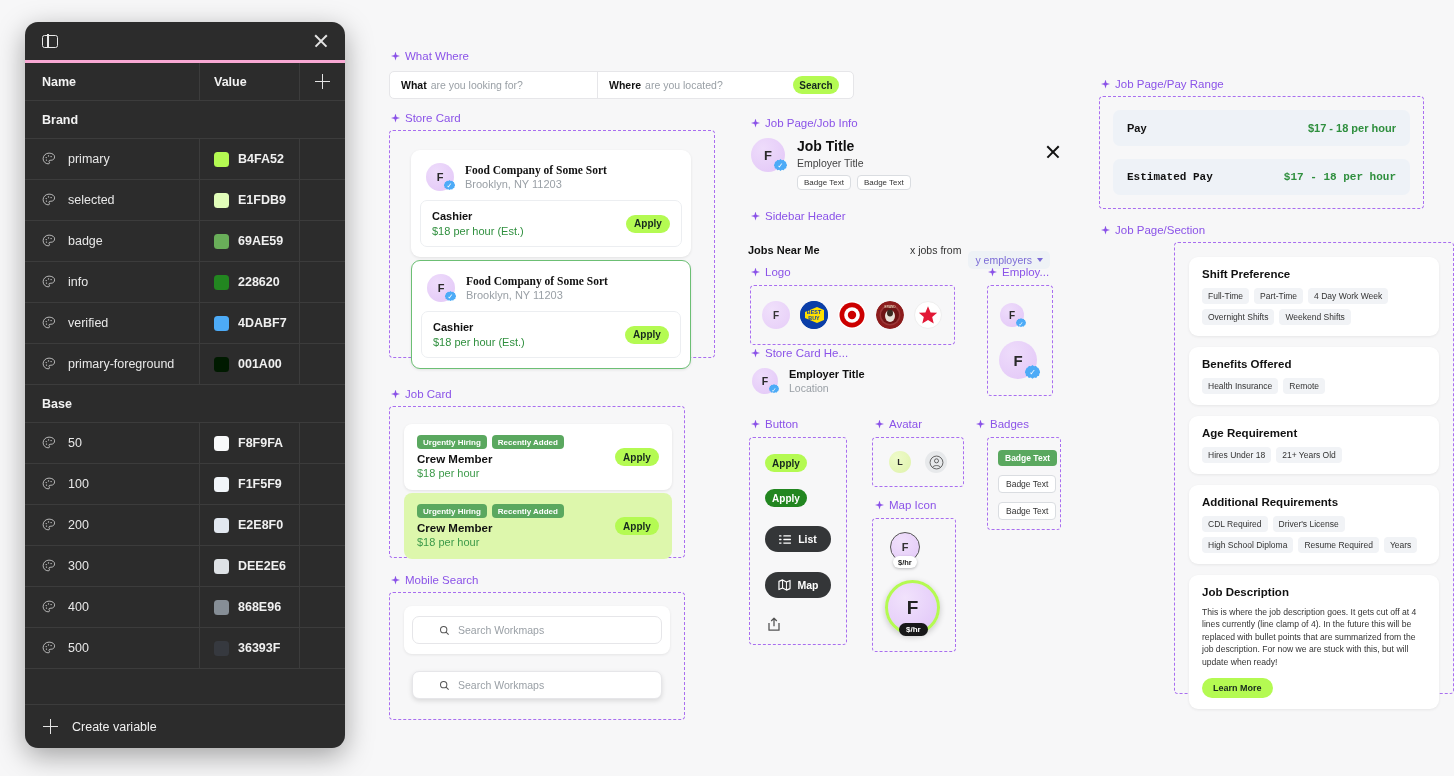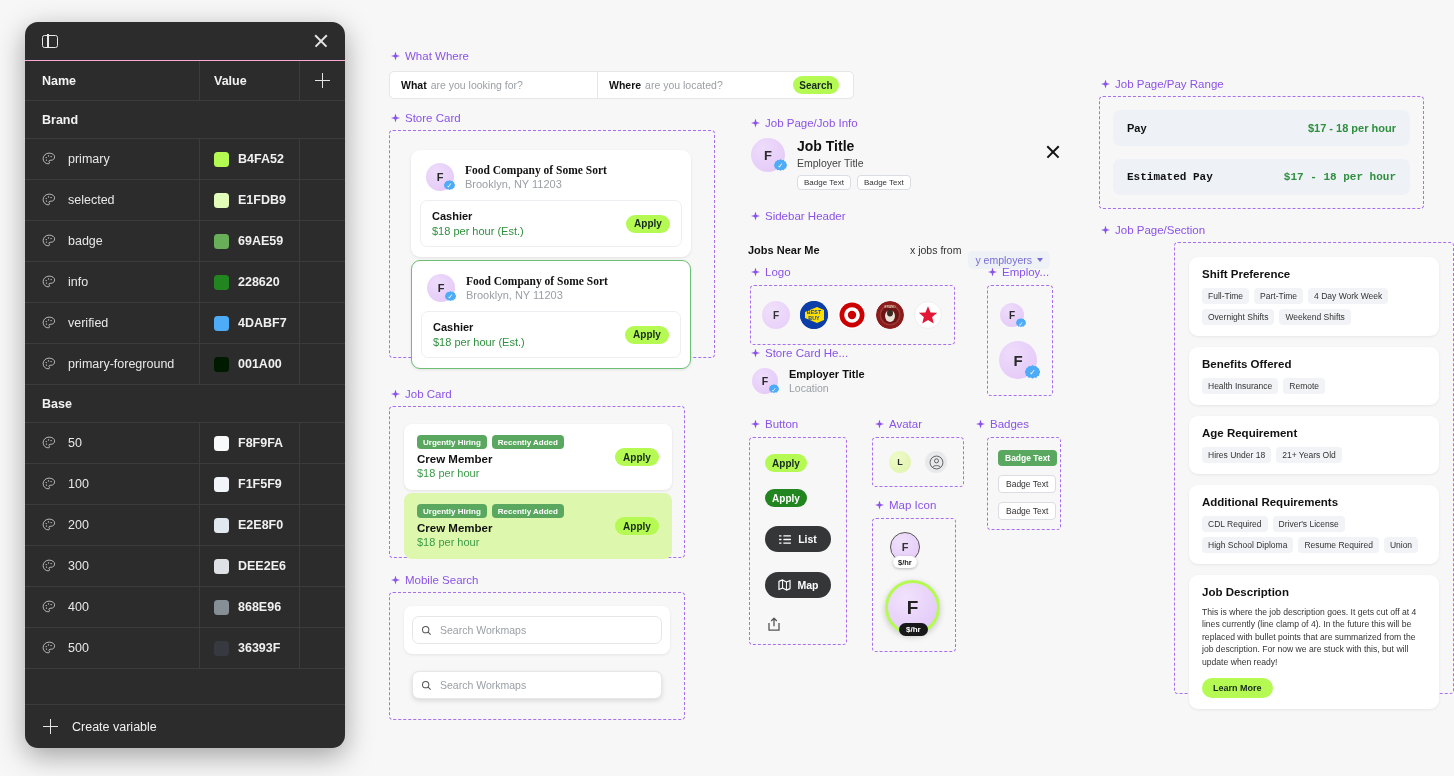--- a/index.html
+++ b/index.html
@@ -30,21 +30,21 @@
   .panel-icon::after { content: ""; position: absolute; left: 4.2px; top: -1.6px; bottom: -1.6px; width: 1.6px; background: #e8e8e8; }
   .close-x { width: 18px; height: 18px; position: relative; cursor: pointer; }
   .close-x::before, .close-x::after {
     content: ""; position: absolute; left: 1px; top: 8px; width: 16px; height: 1.5px; background: #e4e4e4;
   }
   .close-x::before { transform: rotate(45deg); }
   .close-x::after  { transform: rotate(-45deg); }
 
   .vp-head {
     display: flex; height: 41px; flex: 0 0 41px;
-    border-top: 1px solid #f9a8d4; border-bottom: 1px solid #3c3c3c;
+    border-top: 3px solid #f9a8d4; border-bottom: 1px solid #3c3c3c;
     font-size: 12.5px; font-weight: bold; color: #f2f2f2;
   }
   .vp-head .c-name  { flex: 0 0 175px; display: flex; align-items: center; padding-left: 17px; border-right: 1px solid #3c3c3c; }
   .vp-head .c-value { flex: 0 0 100px; display: flex; align-items: center; padding-left: 14px; border-right: 1px solid #3c3c3c; }
   .vp-head .c-add   { flex: 1; display: flex; align-items: center; justify-content: center; }
   .plus { width: 15px; height: 15px; position: relative; cursor: pointer; }
   .plus::before, .plus::after { content:""; position:absolute; background:#e4e4e4; }
   .plus::before { left: 0; top: 7px; width: 15px; height: 1.4px; }
   .plus::after  { top: 0; left: 7px; height: 15px; width: 1.4px; }
 
@@ -154,21 +154,21 @@
     padding: 2.5px 6px; border-radius: 4px;
   }
   .jc-title { font-size: 11.5px; font-weight: bold; color: #111; }
   .jc-pay { font-size: 11px; color: #3d9a4a; margin-top: 2px; }
 
   
   .ms-wrap { position: absolute; border-radius: 8px; display: flex; align-items: center; }
   .ms-input {
     width: 250px; height: 28px; background: #fff;
     border: 1px solid #e6e6e9; border-radius: 7px;
-    display: flex; align-items: center; gap: 8px; padding-left: 8px;
+    display: flex; align-items: center; gap: 8px; padding-left: 26px;
     font-size: 10.5px; color: #9aa0a6;
   }
   .ms-input.shadow { box-shadow: 0 2px 5px rgba(0,0,0,.12); }
 
   
   .ji-badge {
     display: inline-block; border: 1px solid #dadde1; border-radius: 4px;
     padding: 2px 6px; font-size: 8px; color: #333; background: #fff;
   }
 
@@ -802,21 +802,21 @@
         </div>
     </div>
 
     <div class="sec-card" style="margin-top:11px;">
       <div class="sec-title">Additional Requirements</div>
       <div class="tagwrap" id="req-tags">
           <span class="tag">CDL Required</span>
           <span class="tag">Driver's License</span>
           <span class="tag">High School Diploma</span>
           <span class="tag">Resume Required</span>
-          <span class="tag">Union</span>
+          <span class="tag">Years</span>
         </div>
     </div>
 
     <div class="sec-card" style="margin-top:11px;">
       <div class="sec-title">Job Description</div>
       <div class="desc-text">This is where the job description goes. It gets cut off at 4 lines currently (line clamp of 4). In the future this will be replaced with bullet points that are summarized from the job description. For now we are stuck with this, but will update when ready!</div>
       <button class="btn-green learn-btn">Learn More</button>
     </div>
   </div>
 

